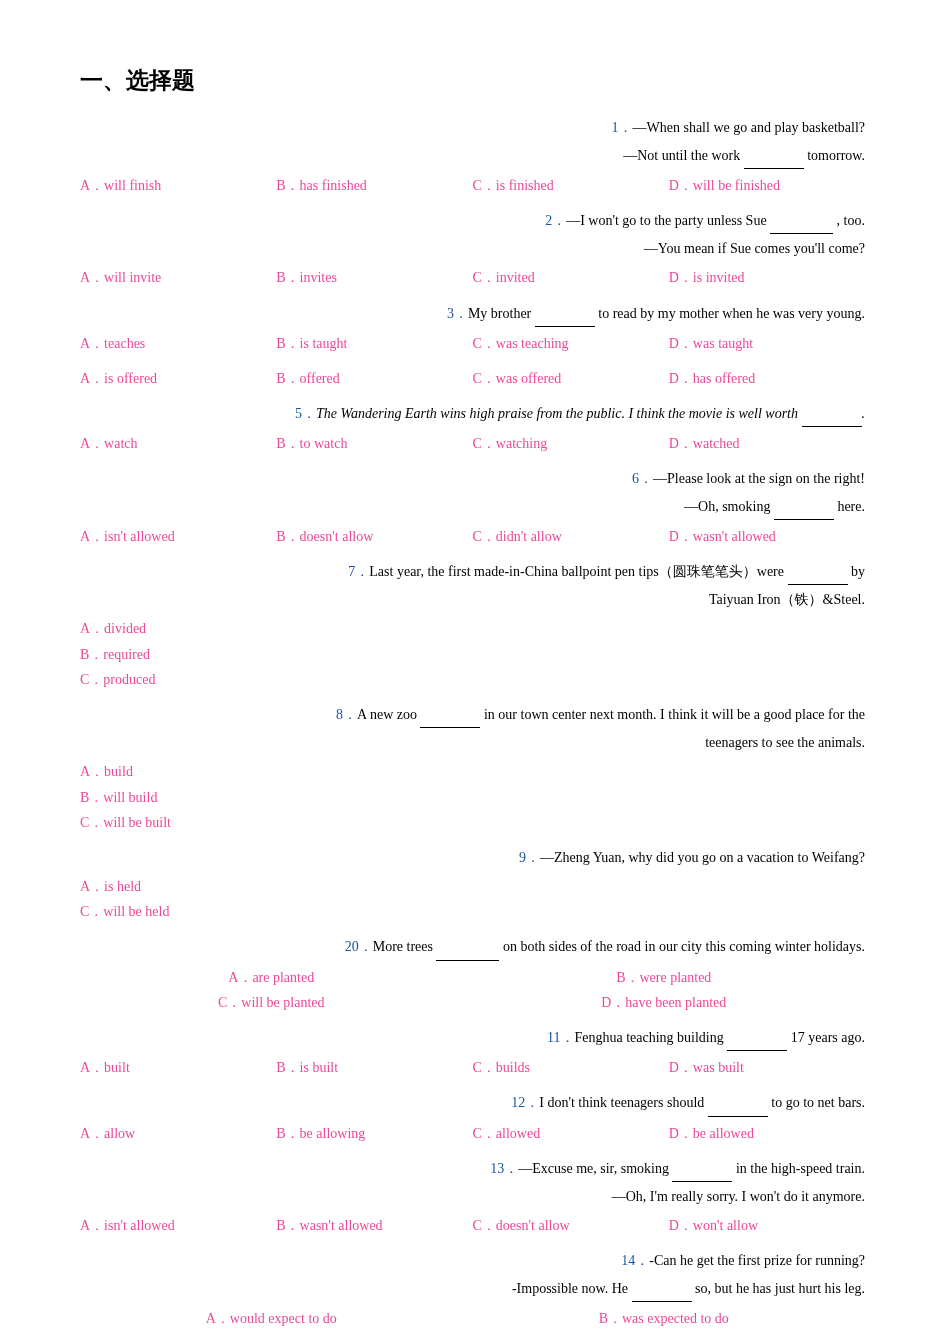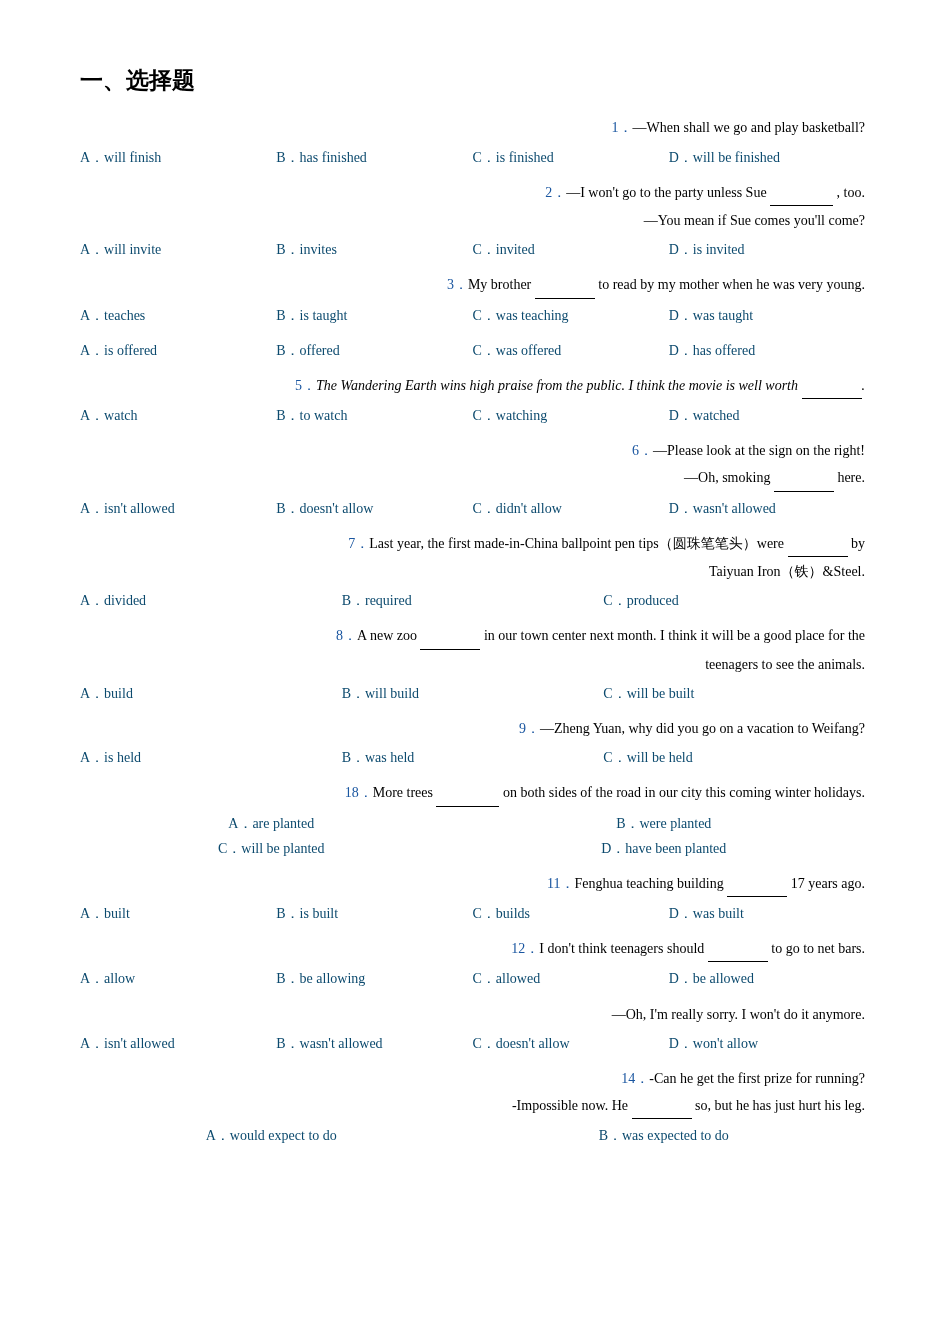--- a/index.html
+++ b/index.html
@@ -26,21 +26,21 @@
     }
     .question-num {
       color: #1a56a0;
       font-weight: normal;
     }
     .question-text {
       color: #000;
       display: inline;
     }
     .answer-option {
-      color: #0c4a6e;
+      color: #ec4899;
       min-width: 220px;
       padding-right: 10px;
       display: inline-block;
     }
     .blank {
       display: inline-block;
       border-bottom: 1px solid #000;
       min-width: 60px;
       text-align: center;
     }
@@ -56,21 +56,21 @@
       grid-template-columns: 1fr 1fr;
       margin-top: 4px;
       text-align: center;
     }
     .options-2col .answer-option {
       min-width: unset;
       width: 100%;
     }
     .options-3col {
       display: grid;
-      grid-template-columns: 1fr 1fr 1fr;
+      grid-template-columns: 1fr;
       margin-top: 4px;
     }
     .options-3col .answer-option {
       min-width: unset;
       width: 100%;
     }
     .options-4col {
       display: grid;
       grid-template-columns: 1fr 1fr 1fr 1fr;
       margin-top: 4px;
@@ -81,20 +81,21 @@
     }
   </style>
 </head>
 <body>
 
 <div class="section-title">一、选择题</div>
 
 <div id="questions-container">
     <div class="question-block">
       <p class="q-line"><span class="question-num">1．</span><span class="question-text">—When shall we go and play basketball?</span></p>
+      <p class="q-line"><span class="question-text">—Not until the work <span class="blank">&nbsp;&nbsp;&nbsp;&nbsp;&nbsp;&nbsp;</span> tomorrow.</span></p>
       <div class="options-4col">
         <span class="answer-option">A．will finish</span>
         <span class="answer-option">B．has finished</span>
         <span class="answer-option">C．is finished</span>
         <span class="answer-option">D．will be finished</span>
       </div>
     </div>
     <div class="question-block">
       <p class="q-line"><span class="question-num">2．</span><span class="question-text">—I won't go to the party unless Sue <span class="blank">&nbsp;&nbsp;&nbsp;&nbsp;&nbsp;&nbsp;&nbsp;&nbsp;&nbsp;&nbsp;&nbsp;&nbsp;&nbsp;&nbsp;&nbsp;&nbsp;&nbsp;&nbsp;</span> , too.</span></p>
       <p class="q-line"><span class="question-text">—You mean if Sue comes you'll come?</span></p>
@@ -156,26 +157,25 @@
       <div class="options-3col">
         <span class="answer-option">A．build</span>
         <span class="answer-option">B．will build</span>
         <span class="answer-option">C．will be built</span>
       </div>
     </div>
     <div class="question-block">
       <p class="q-line"><span class="question-num">9．</span><span class="question-text">—Zheng Yuan, why did you go on a vacation to Weifang?</span></p>
       <div class="options-3col">
         <span class="answer-option">A．is held</span>
-        <span class="answer-option">B．was held</span>
         <span class="answer-option">C．will be held</span>
       </div>
     </div>
     <div class="question-block">
-      <p class="q-line"><span class="question-num">18．</span><span class="question-text">More trees <span class="blank">&nbsp;&nbsp;&nbsp;&nbsp;&nbsp;&nbsp;&nbsp;&nbsp;&nbsp;&nbsp;&nbsp;&nbsp;&nbsp;&nbsp;&nbsp;&nbsp;&nbsp;&nbsp;</span> on both sides of the road in our city this coming winter holidays.</span></p>
+      <p class="q-line"><span class="question-num">20．</span><span class="question-text">More trees <span class="blank">&nbsp;&nbsp;&nbsp;&nbsp;&nbsp;&nbsp;&nbsp;&nbsp;&nbsp;&nbsp;&nbsp;&nbsp;&nbsp;&nbsp;&nbsp;&nbsp;&nbsp;&nbsp;</span> on both sides of the road in our city this coming winter holidays.</span></p>
       <div class="options-2col">
         <span class="answer-option">A．are planted</span>
         <span class="answer-option">B．were planted</span>
         <span class="answer-option">C．will be planted</span>
         <span class="answer-option">D．have been planted</span>
       </div>
     </div>
     <div class="question-block">
       <p class="q-line"><span class="question-num">11．</span><span class="question-text">Fenghua teaching building <span class="blank">&nbsp;&nbsp;&nbsp;&nbsp;&nbsp;&nbsp;&nbsp;&nbsp;&nbsp;&nbsp;&nbsp;&nbsp;&nbsp;&nbsp;</span> 17 years ago.</span></p>
       <div class="options-4col">
@@ -188,20 +188,21 @@
     <div class="question-block">
       <p class="q-line"><span class="question-num">12．</span><span class="question-text">I don't think teenagers should <span class="blank">&nbsp;&nbsp;&nbsp;&nbsp;&nbsp;&nbsp;</span> to go to net bars.</span></p>
       <div class="options-4col">
         <span class="answer-option">A．allow</span>
         <span class="answer-option">B．be allowing</span>
         <span class="answer-option">C．allowed</span>
         <span class="answer-option">D．be allowed</span>
       </div>
     </div>
     <div class="question-block">
+      <p class="q-line"><span class="question-num">13．</span><span class="question-text">—Excuse me, sir, smoking <span class="blank">&nbsp;&nbsp;&nbsp;&nbsp;&nbsp;&nbsp;&nbsp;&nbsp;&nbsp;&nbsp;&nbsp;&nbsp;&nbsp;&nbsp;&nbsp;&nbsp;</span> in the high-speed train.</span></p>
       <p class="q-line"><span class="question-text">—Oh, I'm really sorry. I won't do it anymore.</span></p>
       <div class="options-4col">
         <span class="answer-option">A．isn't allowed</span>
         <span class="answer-option">B．wasn't allowed</span>
         <span class="answer-option">C．doesn't allow</span>
         <span class="answer-option">D．won't allow</span>
       </div>
     </div>
     <div class="question-block">
       <p class="q-line"><span class="question-num">14．</span><span class="question-text">-Can he get the first prize for running?</span></p>

